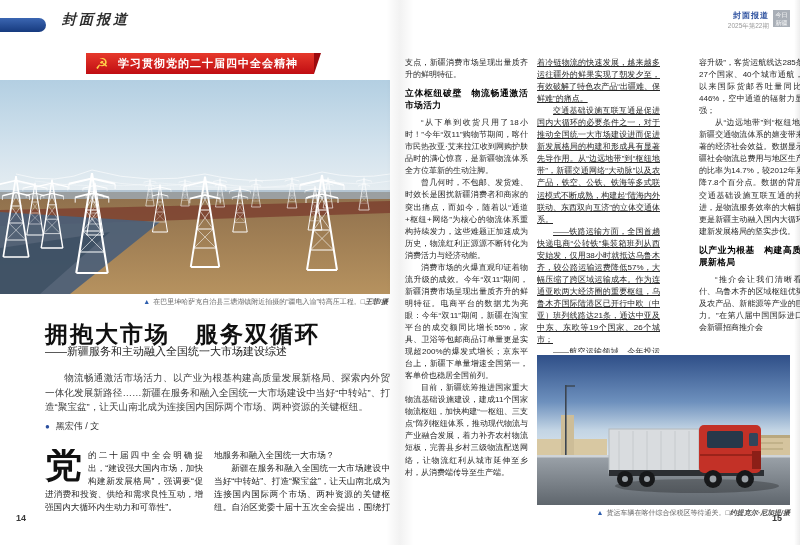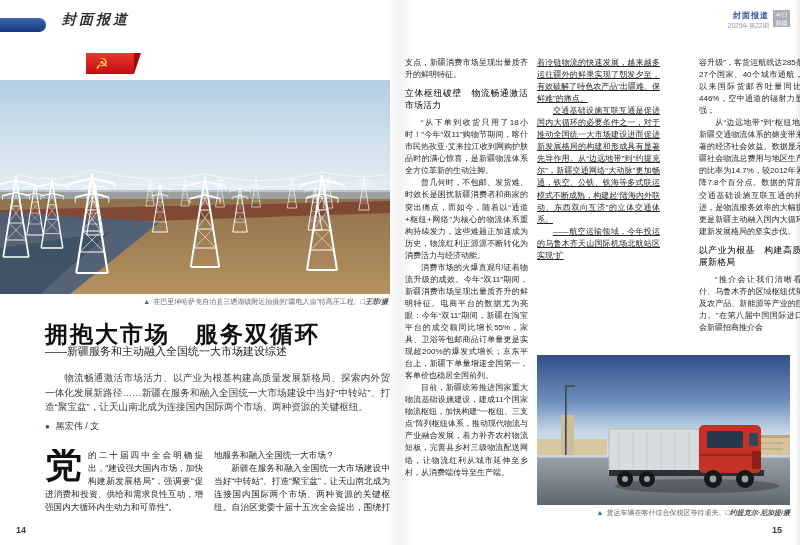--- a/index.html
+++ b/index.html
@@ -44,49 +44,50 @@
   .author .dot { color:#2b4f9e; font-size:8px; margin-right:6px; }
 
   .body-cols { position:absolute; left:45px; top:449px; width:345px; height:66px;
     display:flex; gap:11px; overflow:hidden; }
   .body-cols .bc { font-size:8.6px; line-height:12.9px; text-align:justify; color:#262626; }
   .bc1 { width:158px; } .bc2 { width:176px; }
   .dropcap { float:left; font-size:37px; line-height:28px; font-weight:900;
     margin:2px 6px 0 0; color:#111; }
   p.ind { text-indent:2em; }
 
-  .pn { position:absolute; top:513px; font-size:9px; font-weight:bold; color:#3a3a3a;margin-top:12px; }
+  .pn { position:absolute; top:513px; font-size:9px; font-weight:bold; color:#3a3a3a; }
   .pn14 { left:16px; } .pn15 { left:772px; }
 
   
   .masthead { position:absolute; right:10px; top:10px; display:flex; gap:4px; align-items:flex-start; }
   .mh-text { text-align:right; }
   .mh-sec { font-size:8px; font-weight:bold; color:#2b4f9e; letter-spacing:1px; }
   .mh-issue { font-size:6.5px; color:#9a9a9a; margin-top:1px; }
   .mh-logo { width:17px; height:17px; background:#a9afb7; color:#fff; font-size:6px;
     line-height:8px; text-align:center; padding-top:1px; }
 
   .rcol { position:absolute; top:57px; font-size:8px; line-height:12.05px;
     text-align:justify; color:#272727; overflow:hidden; }
   #rc1 { left:405px; width:123px; height:480px; }
   #rc2 { left:537px; width:123px; height:296px;text-decoration:underline; }
   #rc3 { left:699px; width:121px; height:296px; }
-  .col-head { font-size:8.8px; font-weight:normal; color:#000; margin:6px 0; letter-spacing:.3px; }
+  .col-head { font-size:8.8px; font-weight:bold; color:#000; margin:6px 0; letter-spacing:.3px; }
 
   .photo-right { position:absolute; left:537px; top:355px; width:253px; height:150px; overflow:hidden; }
   .cap-right { position:absolute; left:537px; top:508px; width:253px; text-align:right; }
 </style>
 </head>
 <body>
 
 <div class="tab-pill"></div>
 <div class="section-title">封面报道</div>
 
 <div class="banner">
   <span class="emblem">☭</span>
+  <span>学习贯彻党的二十届四中全会精神</span>
 </div>
 
 <div class="photo-left">
   <svg width="390" height="214" viewBox="0 0 390 214">
     <defs>
       <linearGradient id="sky" x1="0" y1="0" x2="0" y2="1">
         <stop offset="0" stop-color="#b3cfe2"></stop>
           <stop offset="0.55" stop-color="#d2e2ed"></stop>
           <stop offset="1" stop-color="#e9eff2"></stop>
       </linearGradient>
@@ -181,21 +182,22 @@
   <h4 class="col-head">立体枢纽破壁　物流畅通激活市场活力</h4>
   <p class="ind">“从下单到收货只用了18小时！”今年“双11”购物节期间，喀什市民热孜亚·艾来拉江收到网购护肤品时的满心惊喜，是新疆物流体系全方位革新的生动注脚。</p>
   <p class="ind">曾几何时，不包邮、发货难、时效长是困扰新疆消费者和商家的突出痛点，而如今，随着以“通道+枢纽+网络”为核心的物流体系重构持续发力，这些难题正加速成为历史，物流红利正源源不断转化为消费活力与经济动能。</p>
   <p class="ind">消费市场的火爆直观印证着物流升级的成效。今年“双11”期间，新疆消费市场呈现出量质齐升的鲜明特征。电商平台的数据尤为亮眼：今年“双11”期间，新疆在淘宝平台的成交额同比增长55%，家具、卫浴等包邮商品订单量更是实现超200%的爆发式增长；京东平台上，新疆下单量增速全国第一，客单价也稳居全国前列。</p>
   <p class="ind">目前，新疆统筹推进国家重大物流基础设施建设，建成11个国家物流枢纽，加快构建“一枢纽、三支点”阵列枢纽体系，推动现代物流与产业融合发展，着力补齐农村物流短板，完善县乡村三级物流配送网络，让物流红利从城市延伸至乡村，从消费端传导至生产端。</p>
 
 </div>
 
 <div class="rcol" id="rc2">
   <p>着冷链物流的快速发展，越来越多运往疆外的鲜果实现了朝发夕至，有效破解了特色农产品“出疆难、保鲜难”的痛点。</p>
-  <p class="ind">交通基础设施互联互通是促进国内大循环的必要条件之一，对于推动全国统一大市场建设进而促进新发展格局的构建和形成具有显著先导作用。从“边远地带”到“约提克尔”，新疆交通网络“大动脉”更加畅通，铁空、公铁、铁海等多式联运模式不断成熟，构建起“陆海内外联动、东西双向互济”的立体交通体系。</p>
+  <p class="ind">交通基础设施互联互通是促进国内大循环的必要条件之一，对于推动全国统一大市场建设进而促进新发展格局的构建和形成具有显著先导作用。从“边远地带”到“枢纽地带”，新疆交通网络“大动脉”以及农产品，铁空、公铁、铁海等多式联运模式不断成熟，构建起“陆海内外联动、东西双向互济”的立体交通体系。</p>
+  <p class="ind">——铁路运输方面，全国首趟快递电商“公转铁”集装箱班列从西安始发，仅用38小时就抵达乌鲁木齐，较公路运输运费降低57%，大幅压缩了跨区域运输成本。作为连通亚欧两大经济圈的重要枢纽，乌鲁木齐国际陆港区已开行中欧（中亚）班列线路达21条，通达中亚及中东、东欧等19个国家、26个城市；</p>
   <p class="ind">——航空运输领域，今年投运的乌鲁木齐天山国际机场北航站区实现“扩</p>
 </div>
 
 <div class="rcol" id="rc3">
   <p>容升级”，客货运航线达285条，与27个国家、40个城市通航，今年以来国际货邮吞吐量同比增长446%，空中通道的辐射力显著增强；</p>
   <p class="ind">从“边远地带”到“枢纽地带”，新疆交通物流体系的嬗变带来了显著的经济社会效益。数据显示，新疆社会物流总费用与地区生产总值的比率为14.7%，较2012年累计下降7.8个百分点。数据的背后，是交通基础设施互联互通的持续推进，是物流服务效率的大幅提升，更是新疆主动融入国内大循环、构建新发展格局的坚实步伐。</p>
   <h4 class="col-head">以产业为根基　构建高质量发展新格局</h4>
   <p class="ind">“推介会让我们清晰看到喀什、乌鲁木齐的区域枢纽优势，以及农产品、新能源等产业的巨大潜力。”在第八届中国国际进口博览会新疆招商推介会</p>
 </div>
 

